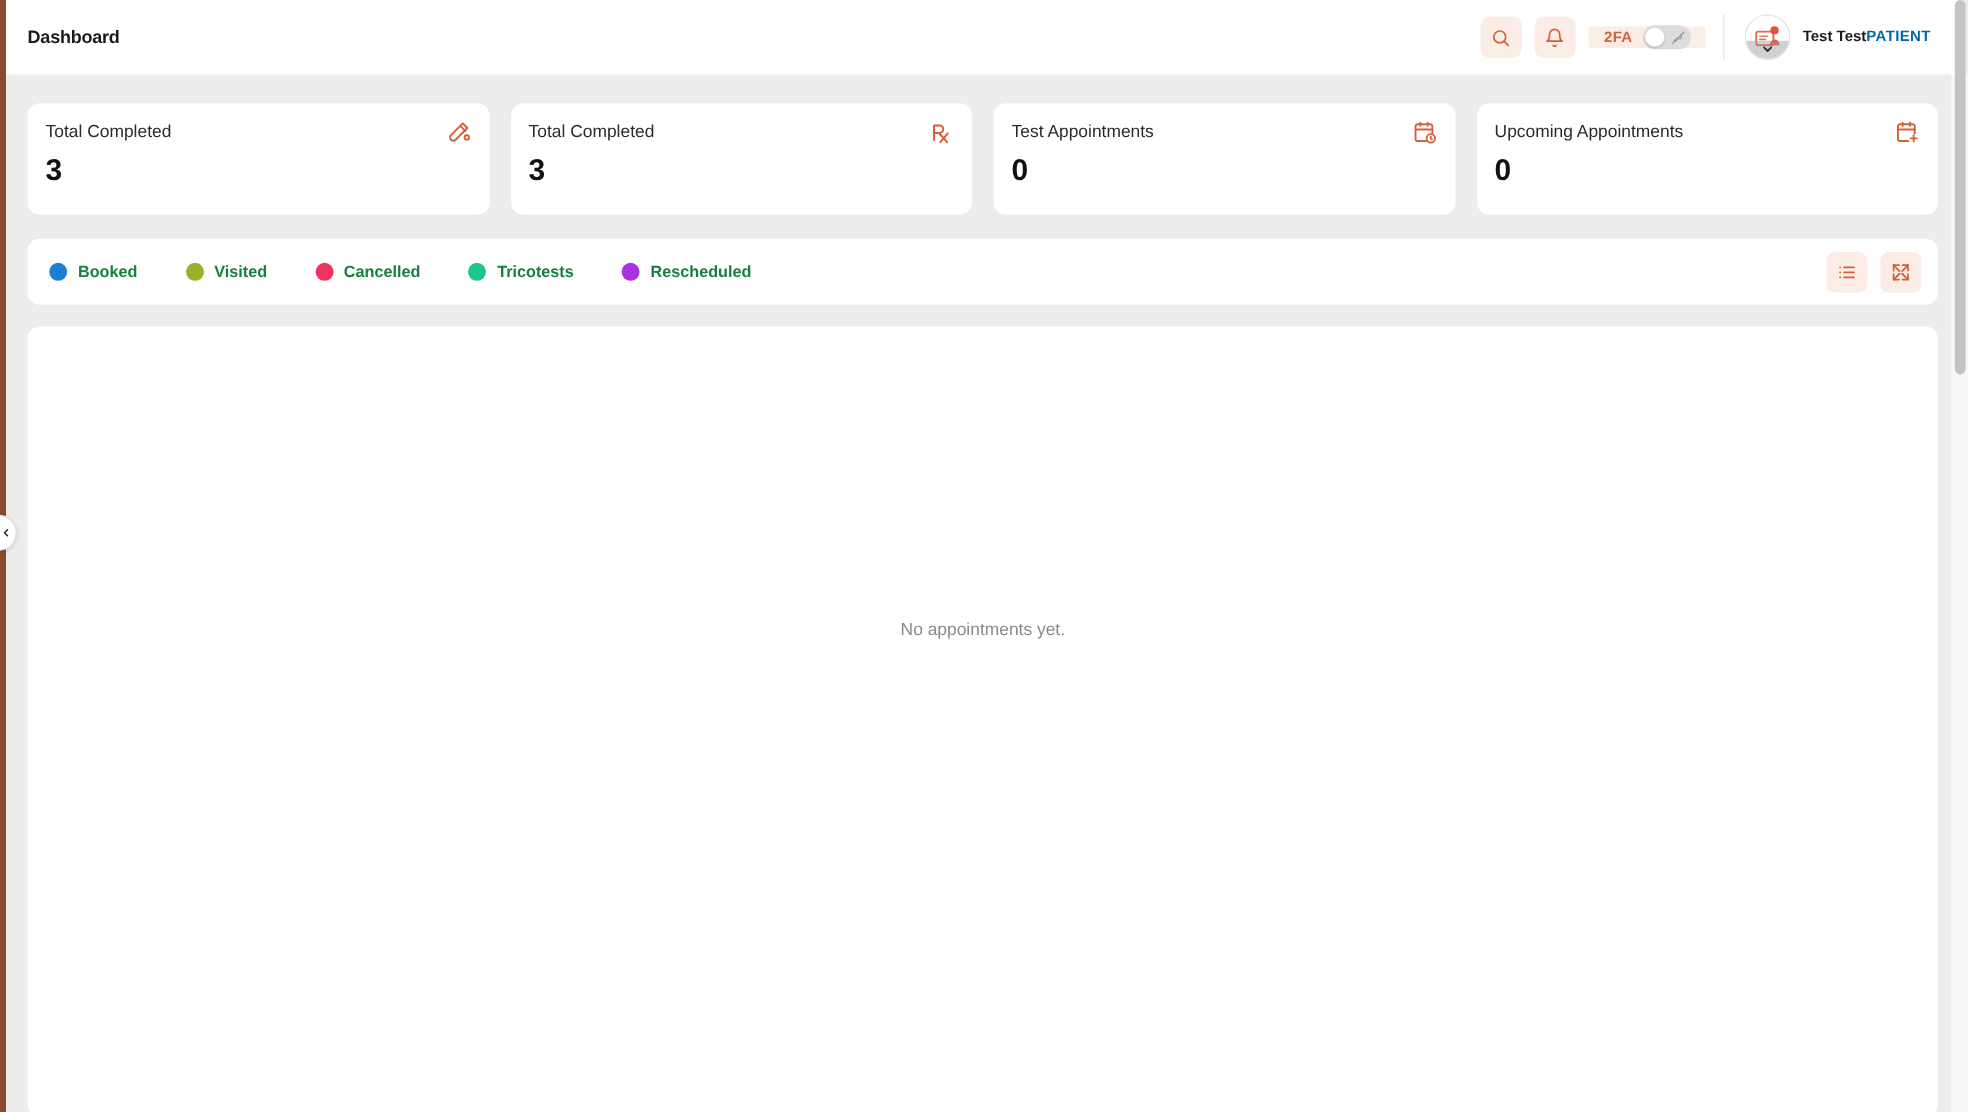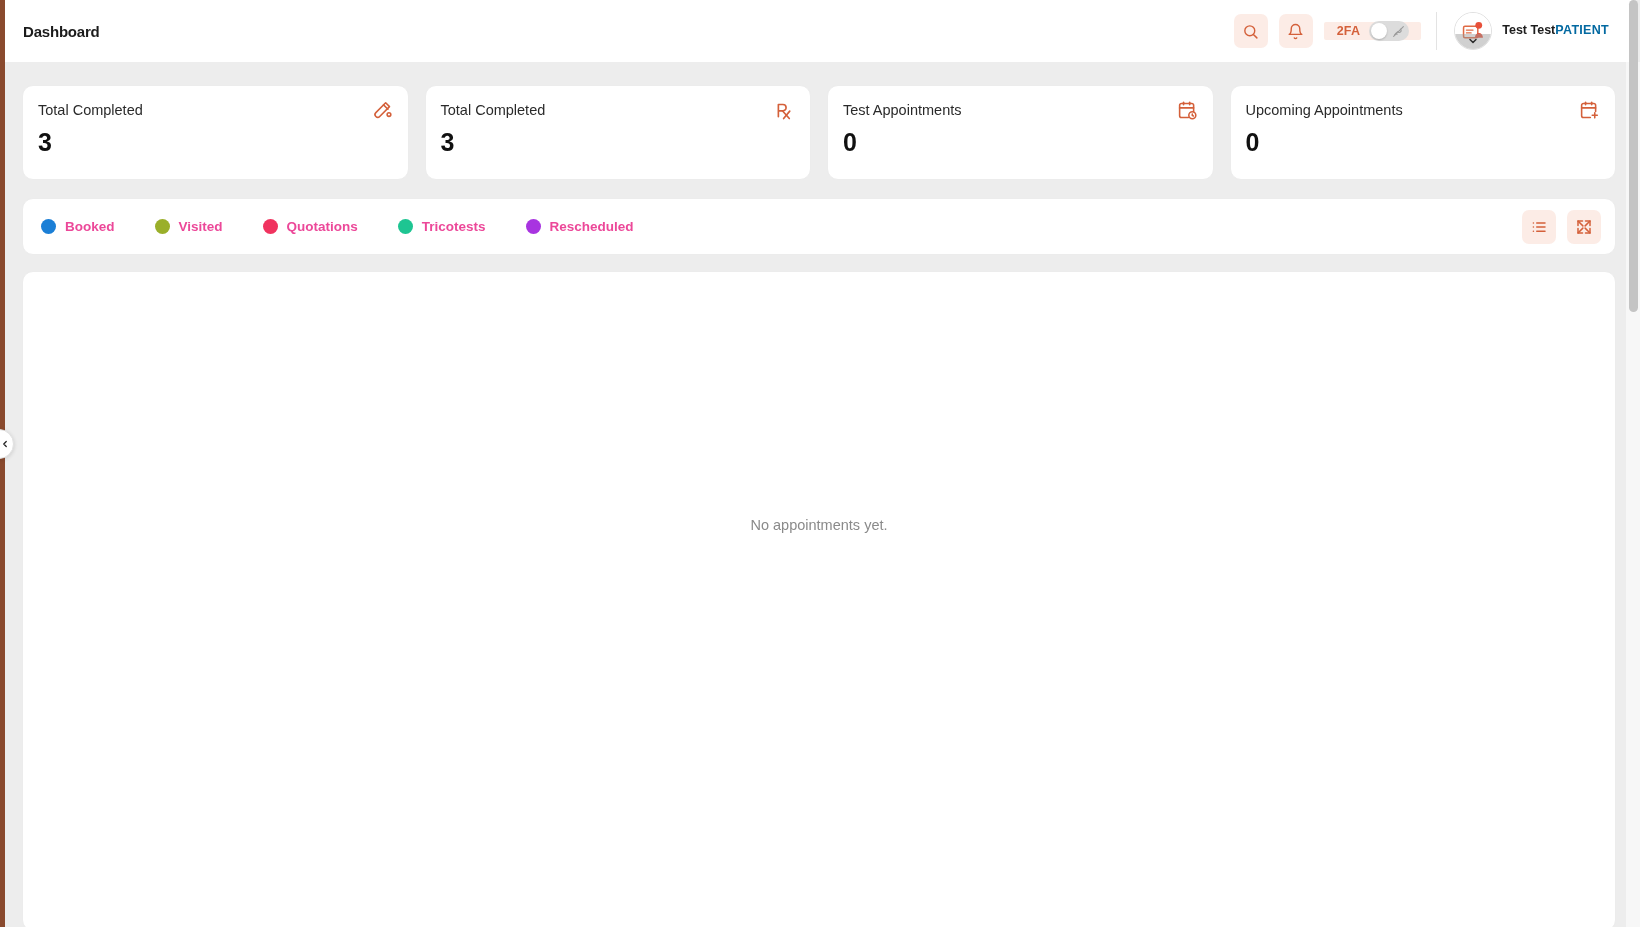--- a/index.html
+++ b/index.html
@@ -238,21 +238,21 @@
     gap: 9px;
   }
   .legend-dot {
     width: 15px; height: 15px;
     border-radius: 50%;
     flex: none;
   }
   .legend-text {
     font-size: 13.5px;
     font-weight: 700;
-    color: #ec4899;
+    color: #15803d;
   }
   .legend-tools {
     display: flex;
     align-items: center;
     gap: 11px;
   }
 
   
   .cal-panel {
     margin-top: 16px;
@@ -438,21 +438,21 @@
           <span class="legend-text">Booked</span>
         </div>
 
         <div class="legend-item">
           <span class="legend-dot" style="background:#9aaf2a"></span>
           <span class="legend-text">Visited</span>
         </div>
 
         <div class="legend-item">
           <span class="legend-dot" style="background:#f0335f"></span>
-          <span class="legend-text">Quotations</span>
+          <span class="legend-text">Cancelled</span>
         </div>
 
         <div class="legend-item">
           <span class="legend-dot" style="background:#1ec592"></span>
           <span class="legend-text">Tricotests</span>
         </div>
 
         <div class="legend-item">
           <span class="legend-dot" style="background:#a834e0"></span>
           <span class="legend-text">Rescheduled</span>

